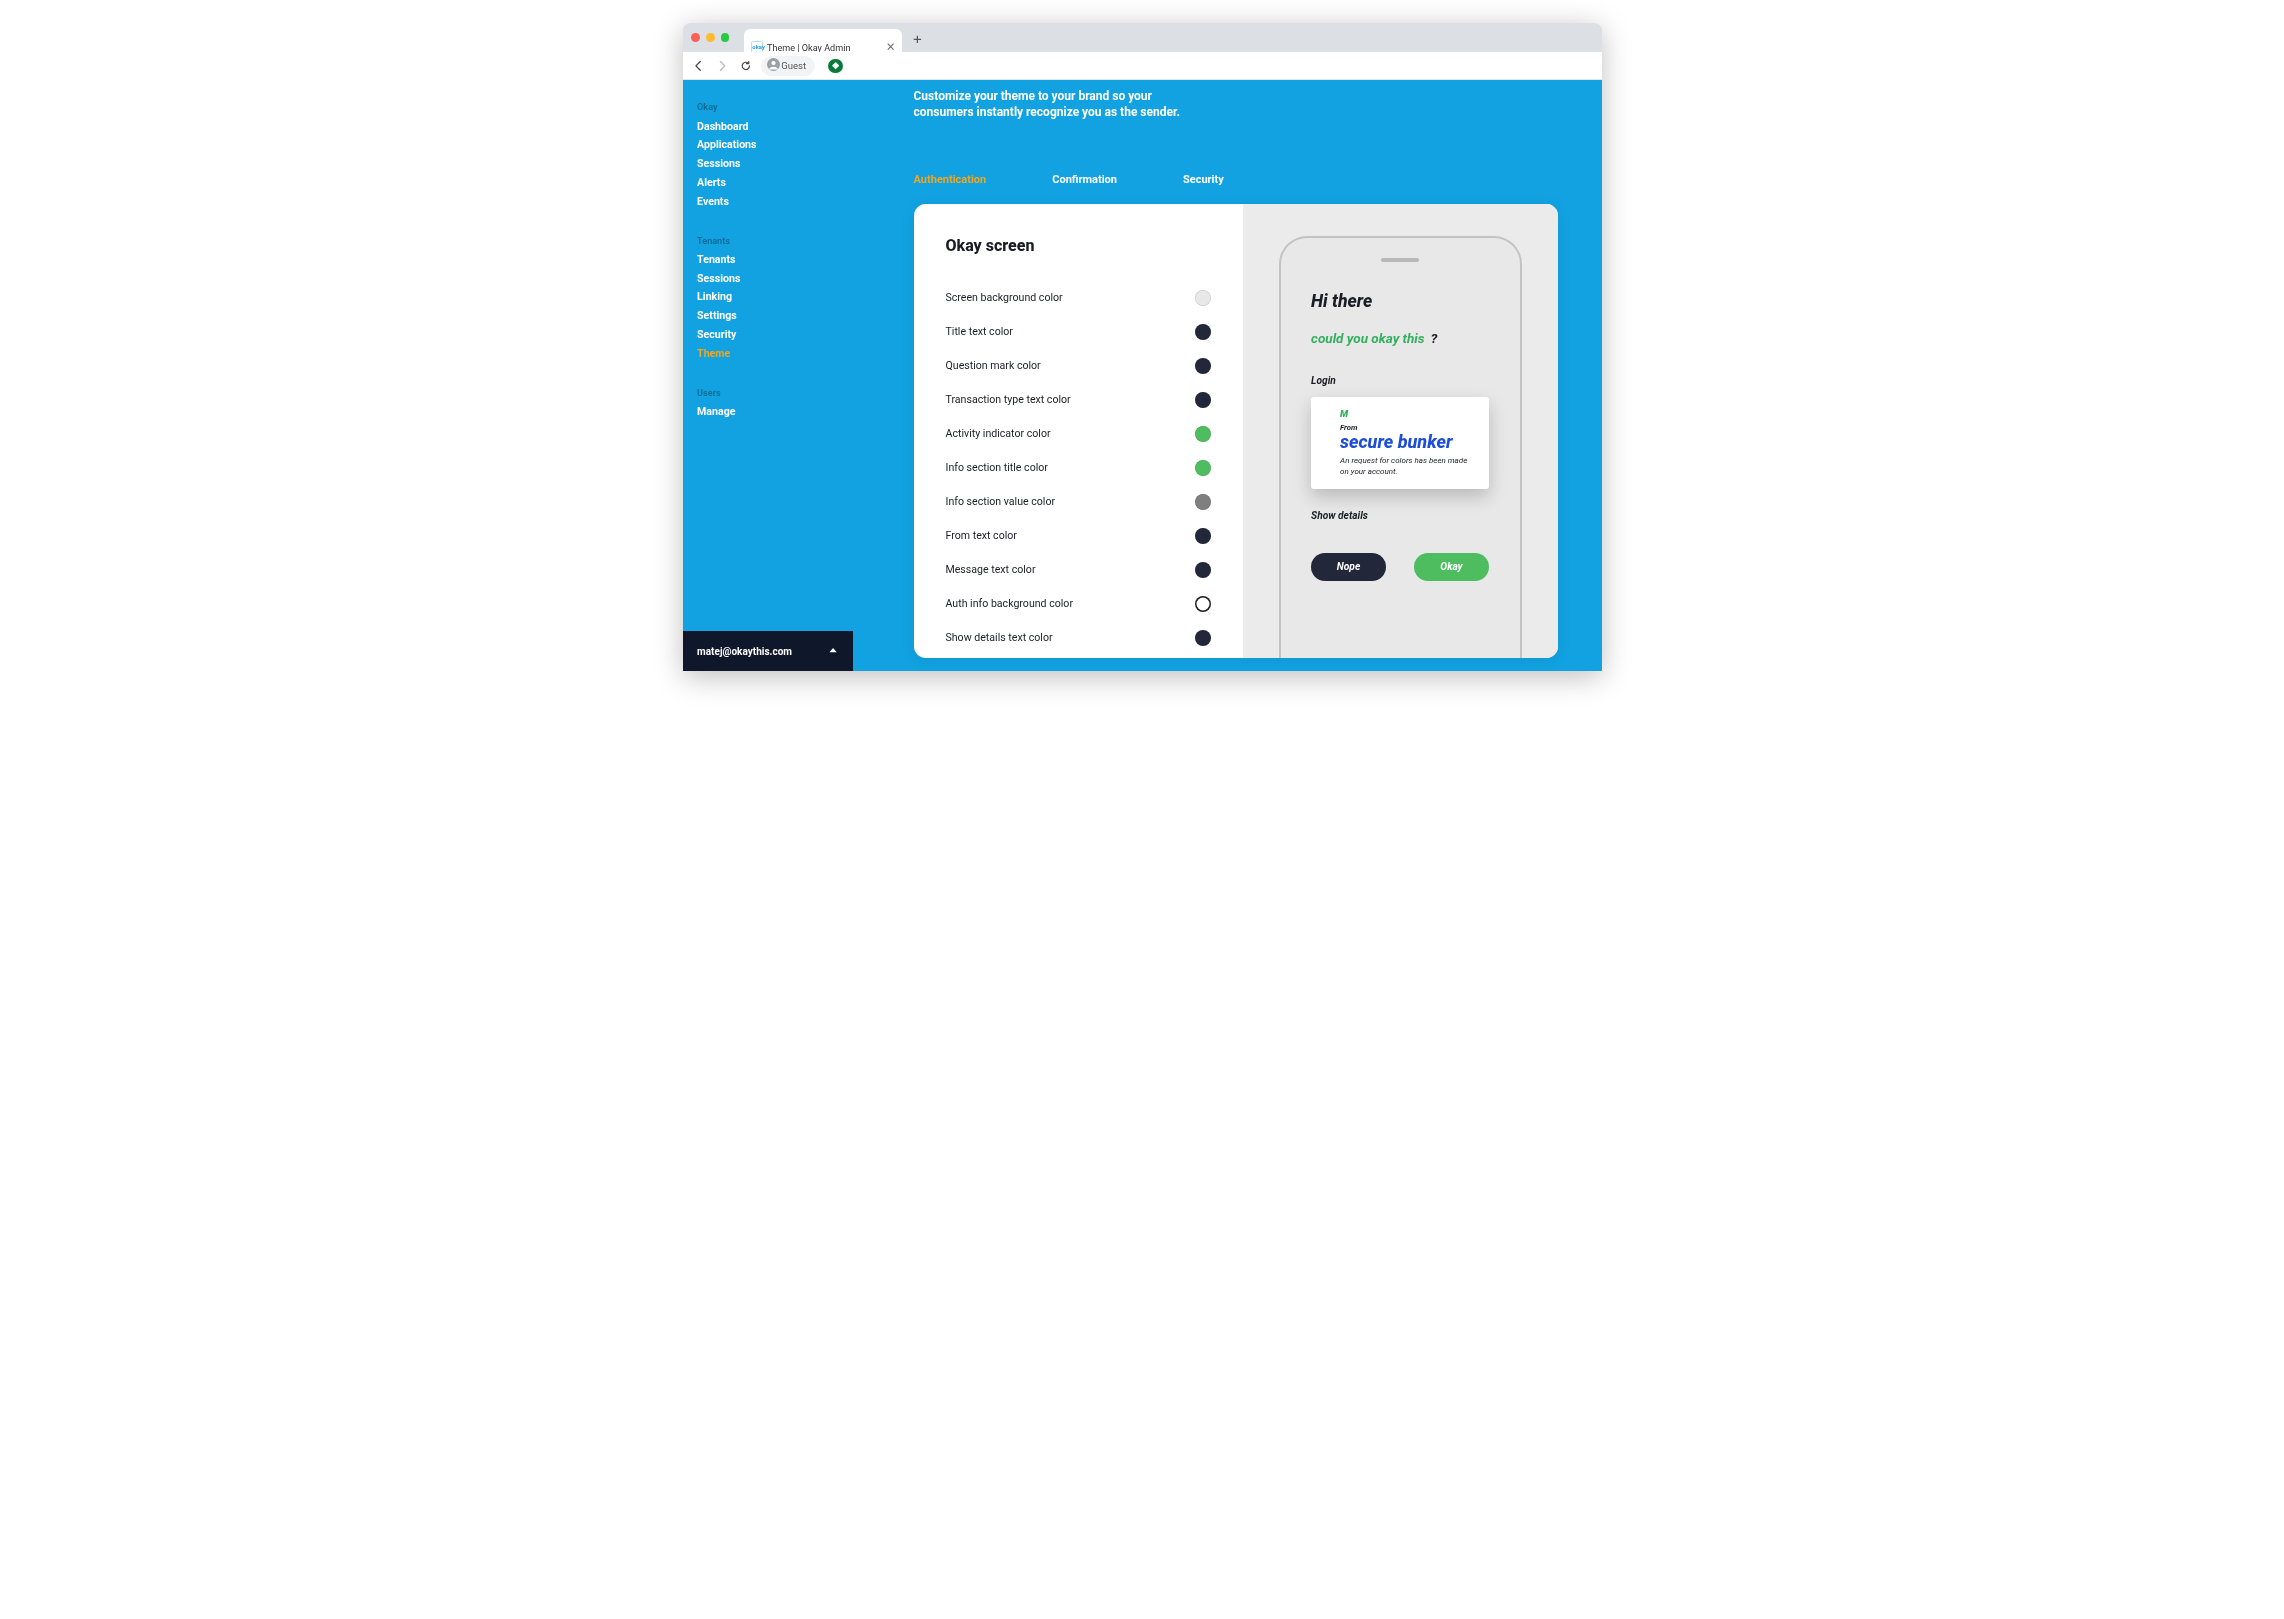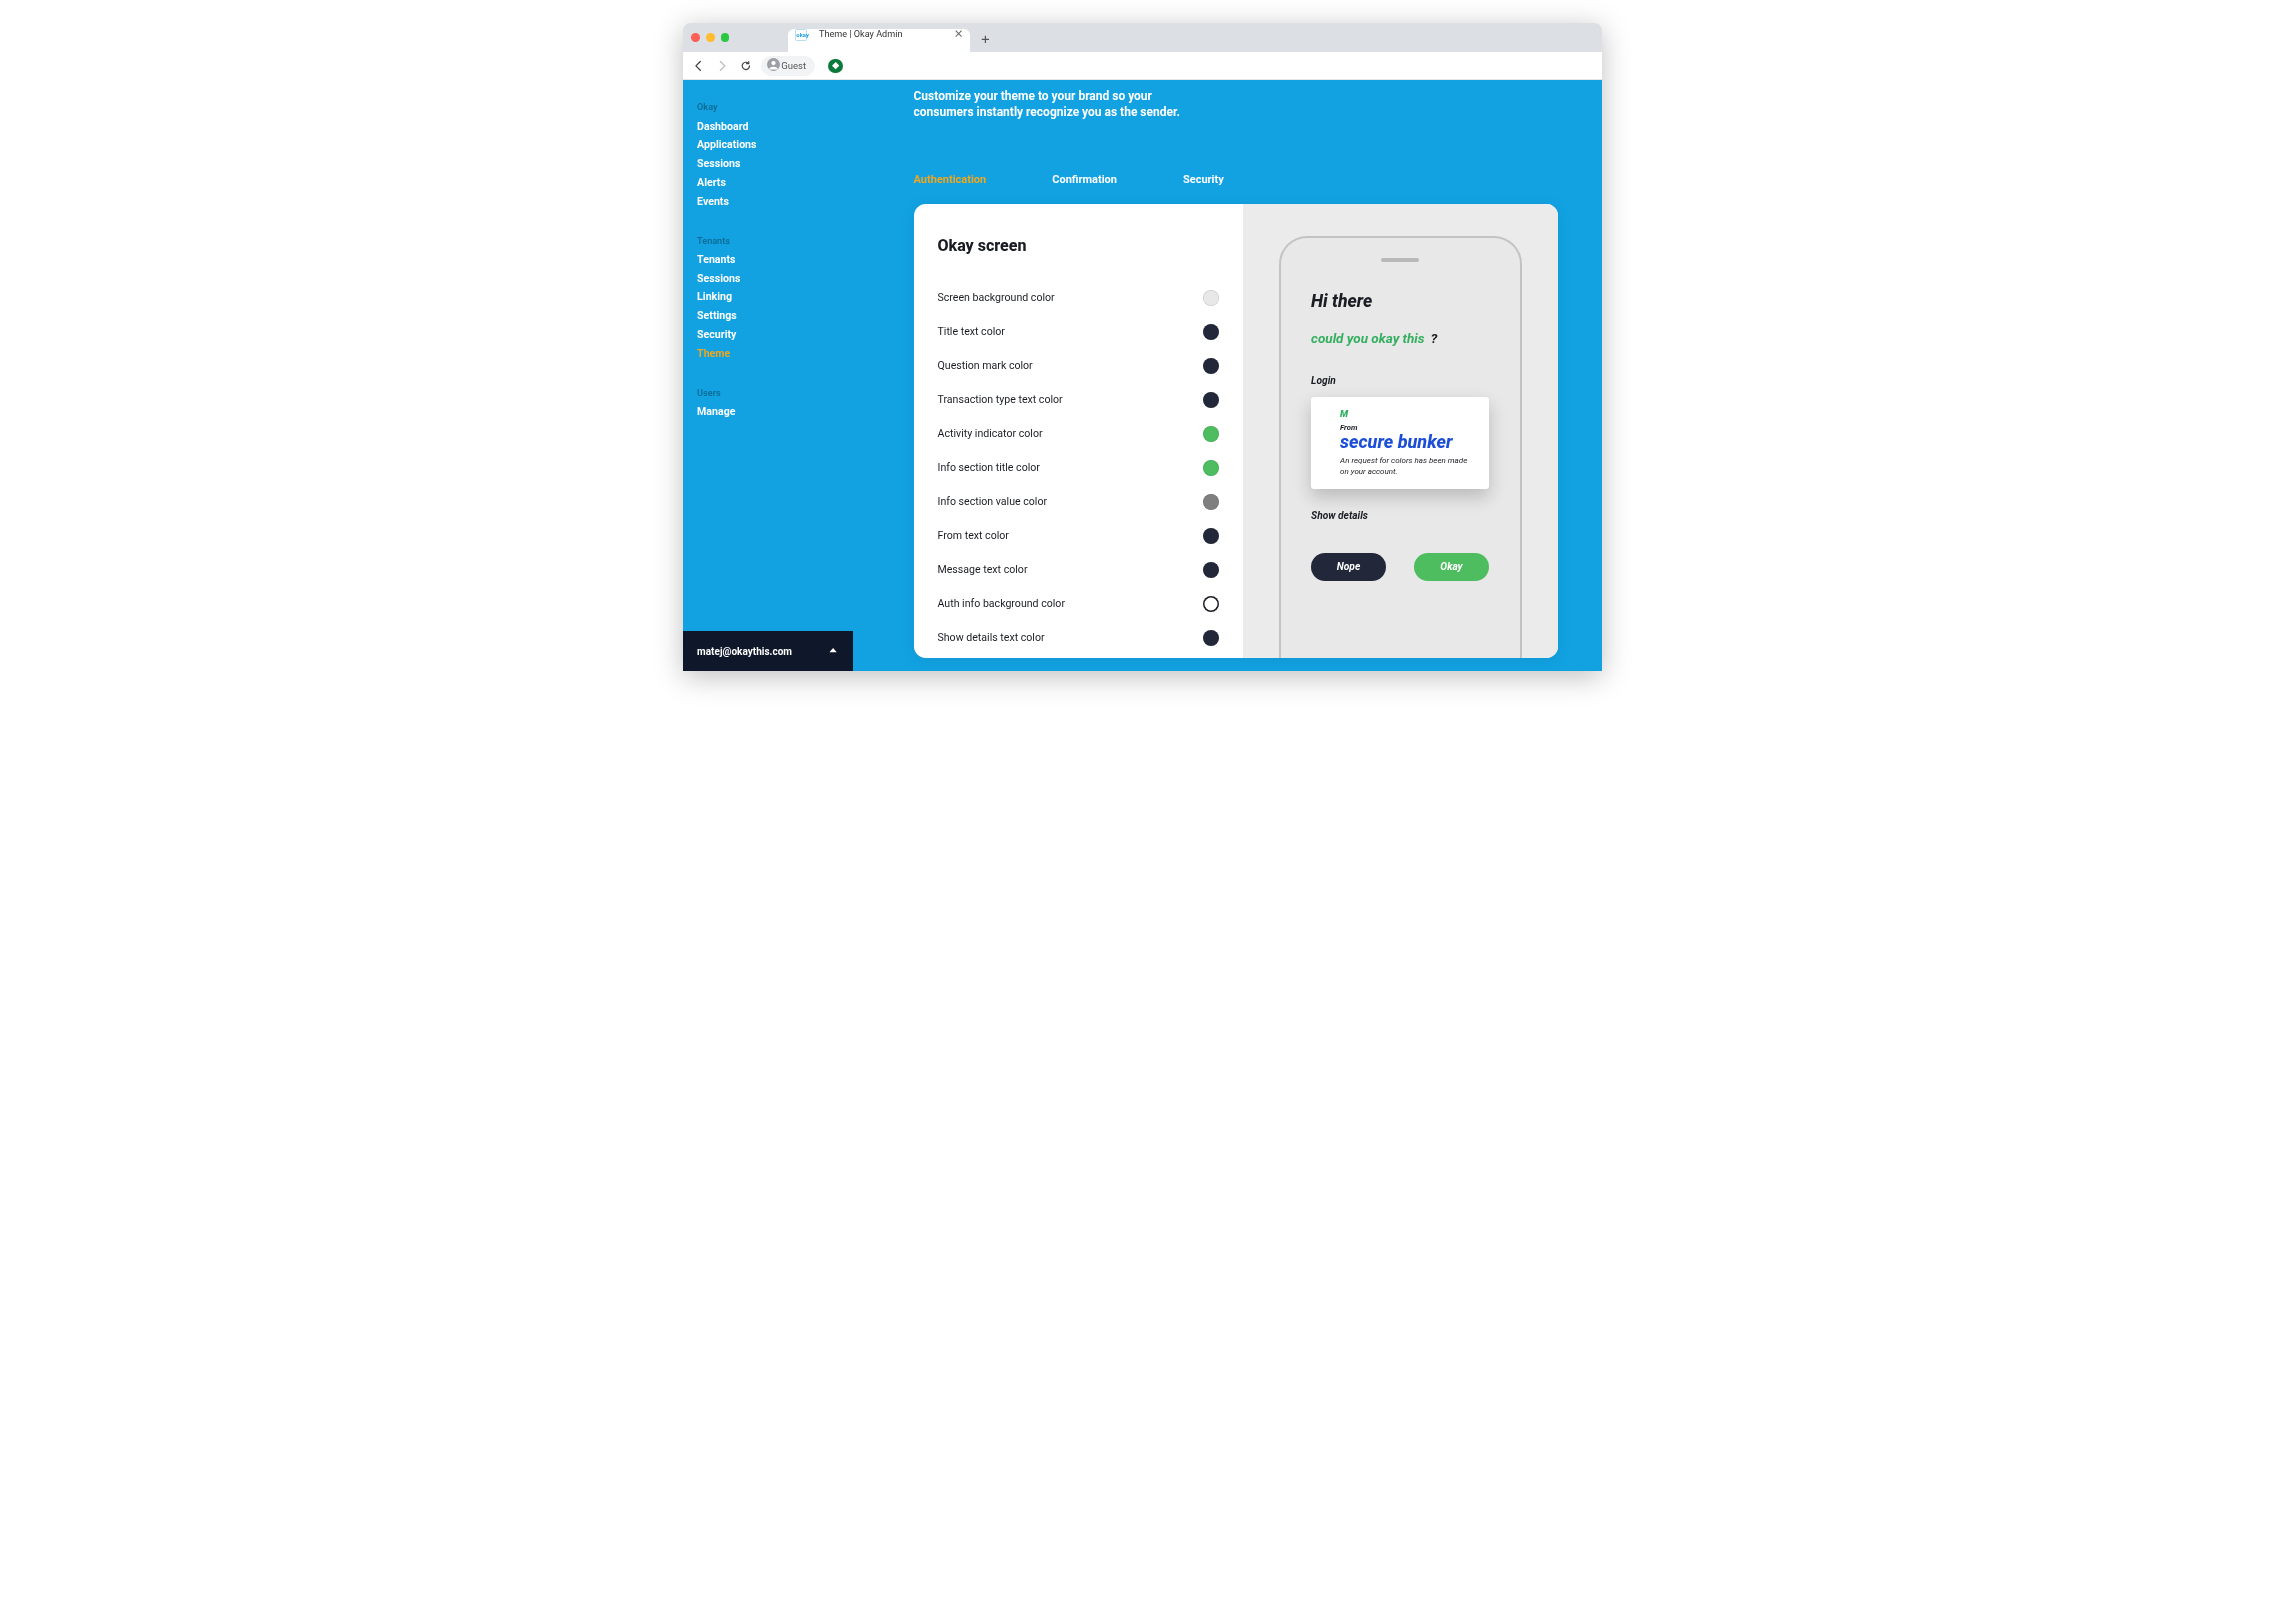--- a/index.html
+++ b/index.html
@@ -26,31 +26,30 @@
   gap: 7.3px;
 }
 .traffic-lights { display: flex; gap: 5.9px; margin-right: 7.3px; }
 .traffic-lights span { width: 8.8px; height: 8.8px; border-radius: 50%; display: inline-block; }
 .tl-red    { background: #ff5f57; }
 .tl-yellow { background: #febc2e; }
 .tl-green  { background: #28c840; }
 
 .tab {
   display: flex;
-  align-items: flex-start;
-  gap: 12px;
+  align-items: flex-end;
+  gap: 4px;
   background: #fff;
   height: 23.4px;
   padding: 0 7.3px;
   border-top-left-radius: 5.9px;
   border-top-right-radius: 5.9px;
   margin-top: 5.9px;
   font-size: 9.1px;
   color: #333;
-  margin-left: 44px;
 }
 .tab .favicon { width: 11.7px; height: 11.7px; display: grid; place-items: center; font-size: 5.9px; font-weight: 700; color: #22a0e0; border: 0.7px solid #b4dff4; border-radius: 1.5px; }
 .tab .tab-close svg { width: 7.3px; height: 7.3px; }
 
 .newtab { width: 16px; height: 16px; display: grid; place-items: center; color: #555; margin-top: 2.9px; }
 .newtab svg { width: 8.8px; height: 8.8px; }
 
 .addrbar {
   height: 28px;
   background: #fff;
@@ -169,21 +168,21 @@
 
 .content-card {
   margin-top: 17.6px;
   height: 454px;                 
   background: #fff;
   border-radius: 11.7px;
   overflow: hidden;
   display: flex;
   box-shadow: 0 2.9px 14.6px rgba(0,0,0,.08);
 }
-.panel-left  { flex: 1; padding: 32px 24px 0; color: #111; }
+.panel-left  { flex: 1; padding: 32px 32px 0; color: #111; }
 .panel-right {
   flex: 0 0 315px;
   background: #ebebeb;
   display: flex;
   justify-content: center;
   padding-top: 32px;
 }
 
 .panel-left h2 {
   font-size: 16px;

